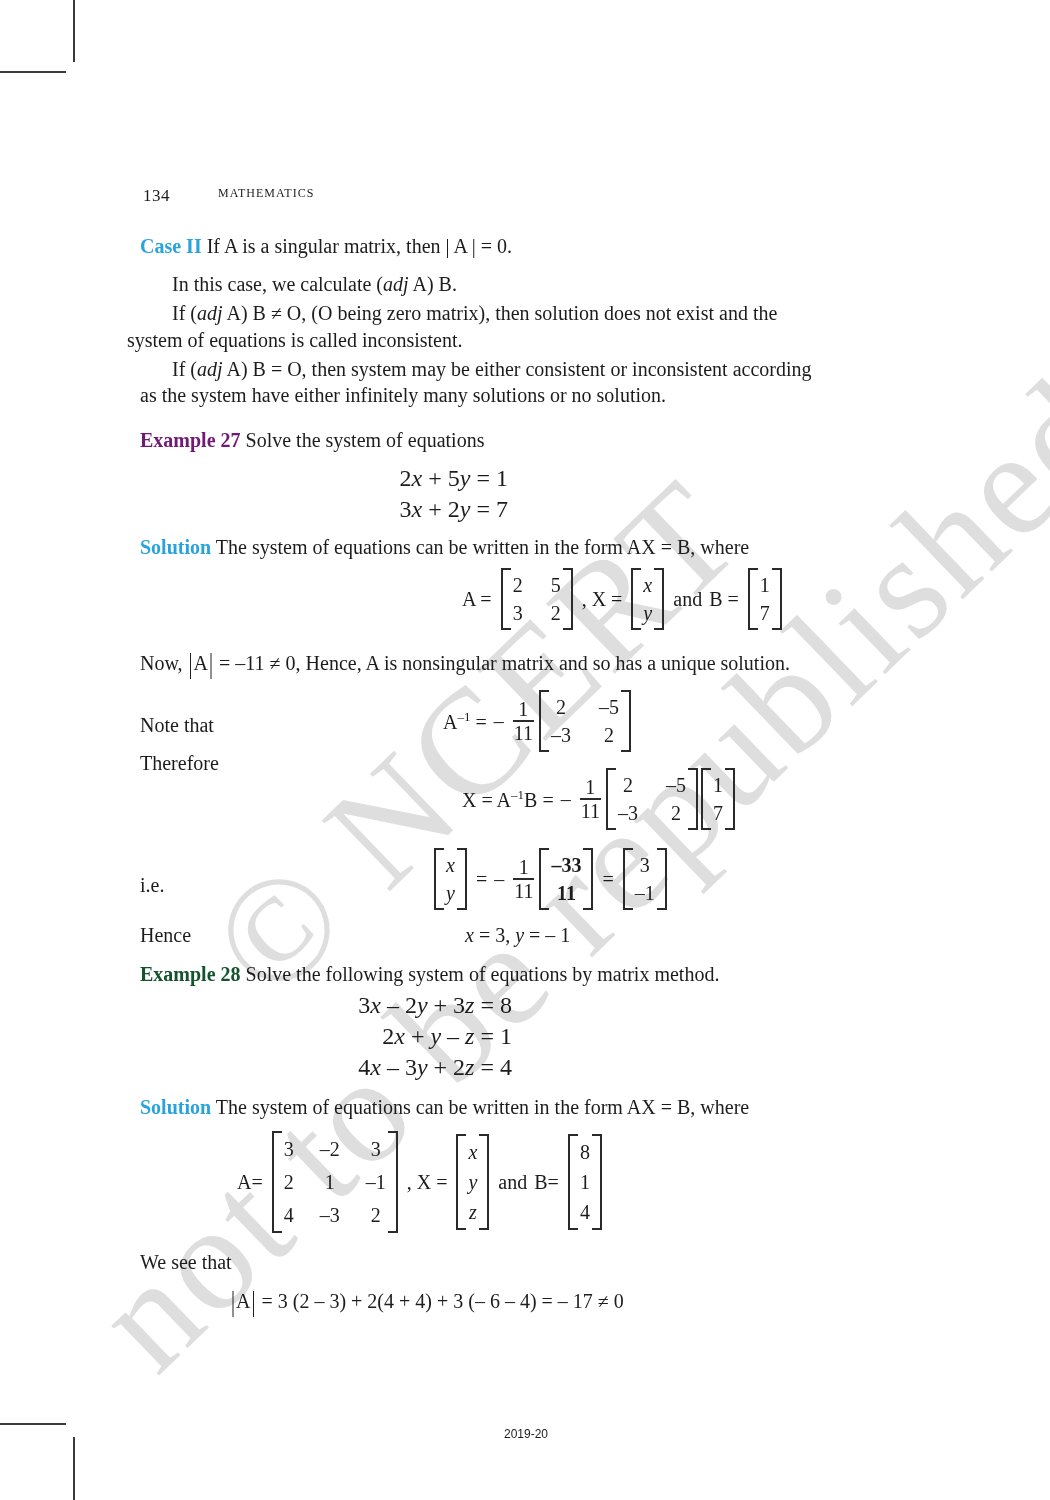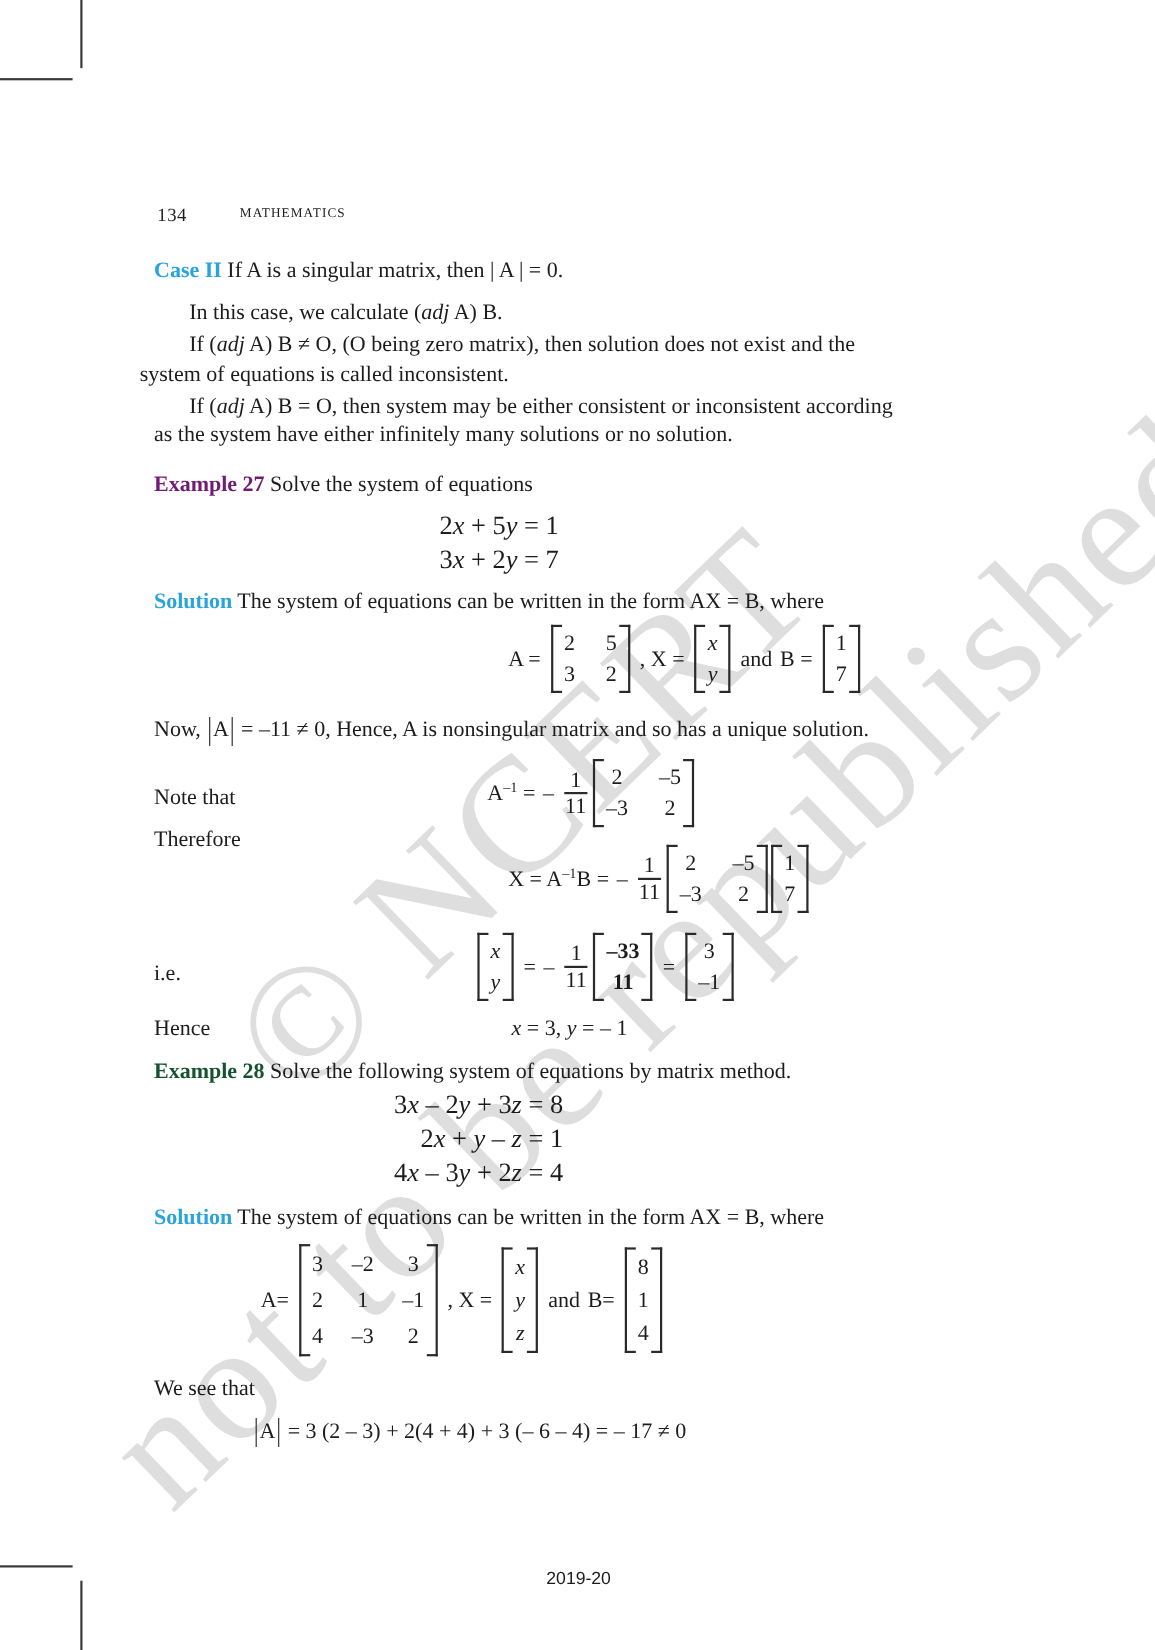--- a/index.html
+++ b/index.html
@@ -47,21 +47,21 @@
   .c3 .cell { line-height:26px; }
 
   .frac { display:inline-flex; flex-direction:column; align-items:center; margin:0 2px; }
   .frac .num { line-height:22px; font-size:20px; }
   .frac .den { border-top:2px solid #2a2a2a; line-height:22px; font-size:20px; padding:0 1px; }
 
   sup { font-size:13px; }
   .det { display:inline-block; transform:scaleY(1.45); margin:0 1px; }
 
   .eqs-right { text-align:right; font-size:24px; line-height:31px; }
-  .footer { font-family:"Liberation Sans", sans-serif; font-size:16px; text-align:center; }
+  .footer { font-family:"Liberation Sans", sans-serif; font-size:12px; text-align:center; }
 </style>
 </head>
 <body>
 
 <div class="page">
 
   <div class="crop" style="left:73px; top:0; width:2px; height:62px;"></div>
   <div class="crop" style="left:0; top:71px; width:66px; height:2px;"></div>
   <div class="crop" style="left:0; top:1423px; width:66px; height:2px;"></div>
   <div class="crop" style="left:73px; top:1437px; width:2px; height:63px;"></div>

